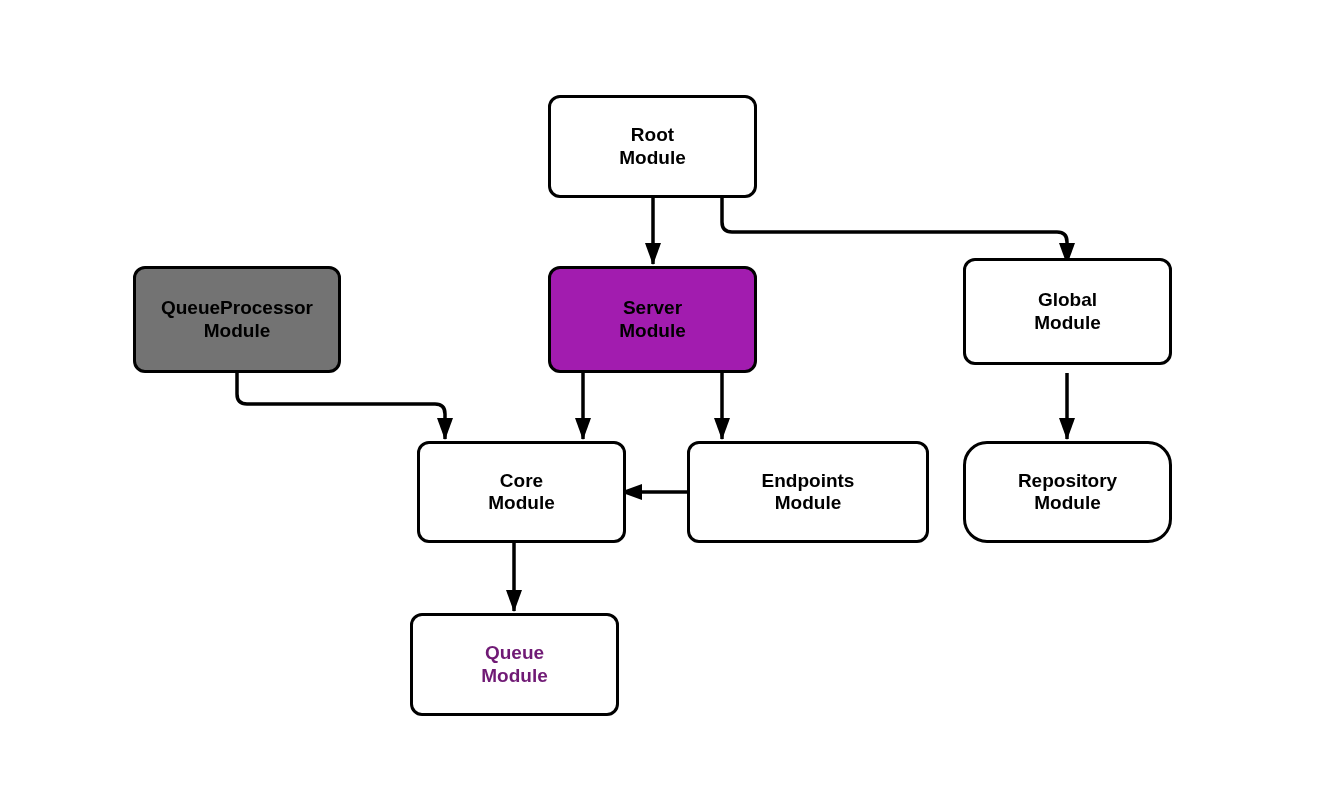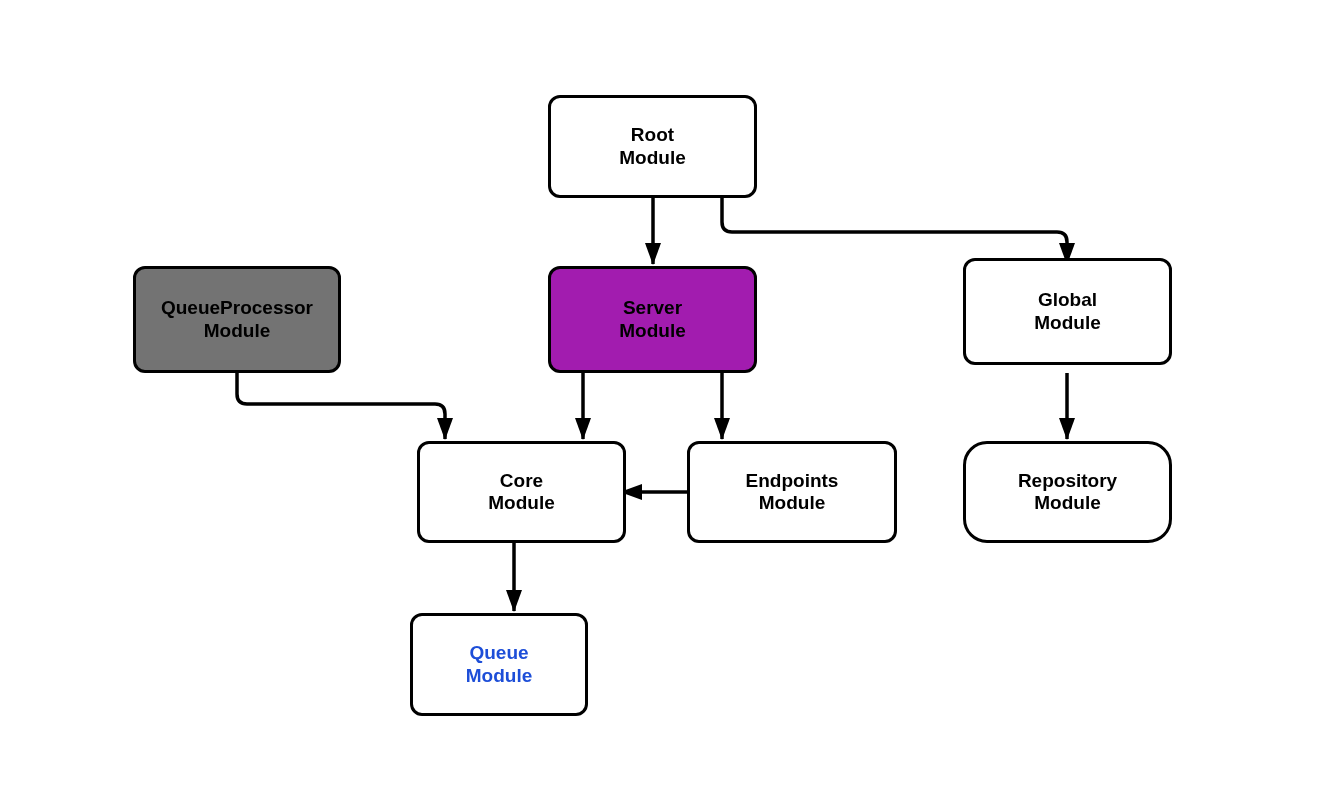--- a/index.html
+++ b/index.html
@@ -66,20 +66,20 @@
       <div class="node" style="left: 548px; top: 95px; width: 209px; height: 103px; border-color: rgb(0, 0, 0); background: rgb(255, 255, 255); color: rgb(0, 0, 0);">Root
 Module</div>
       <div class="node" style="left: 133px; top: 266px; width: 208px; height: 107px; border-color: rgb(0, 0, 0); background: #737373; color: rgb(0, 0, 0);">QueueProcessor
 Module</div>
       <div class="node" style="left: 548px; top: 266px; width: 209px; height: 107px; border-color: rgb(0, 0, 0); background: #a21caf; color: rgb(0, 0, 0);">Server
 Module</div>
       <div class="node" style="left: 963px; top: 258px; width: 209px; height: 107px; border-color: rgb(0, 0, 0); background: rgb(255, 255, 255); color: rgb(0, 0, 0);">Global
 Module</div>
       <div class="node" style="left: 410px; top: 441px; width: 209px; height: 102px; border-color: rgb(0, 0, 0); background: rgb(255, 255, 255); color: rgb(0, 0, 0); margin-left: 7px;">Core
 Module</div>
-      <div class="node" style="left: 687px; top: 441px; width: 210px; height: 102px; border-color: rgb(0, 0, 0); background: rgb(255, 255, 255); color: rgb(0, 0, 0);">Endpoints
+      <div class="node" style="left: 687px; top: 441px; width: 242px; height: 102px; border-color: rgb(0, 0, 0); background: rgb(255, 255, 255); color: rgb(0, 0, 0);">Endpoints
 Module</div>
       <div class="node" style="left: 963px; top: 441px; width: 209px; height: 102px; border-color: rgb(0, 0, 0); background: rgb(255, 255, 255); color: rgb(0, 0, 0); border-radius: 24px;">Repository
 Module</div>
-      <div class="node" style="left: 410px; top: 613px; width: 178px; height: 103px; border-color: rgb(0, 0, 0); background: rgb(255, 255, 255); color: #1d4ed8;">Queue
+      <div class="node" style="left: 410px; top: 613px; width: 209px; height: 103px; border-color: rgb(0, 0, 0); background: rgb(255, 255, 255); color: #701a75;">Queue
 Module</div>
     </div>
 </div>
 
 </body></html>

